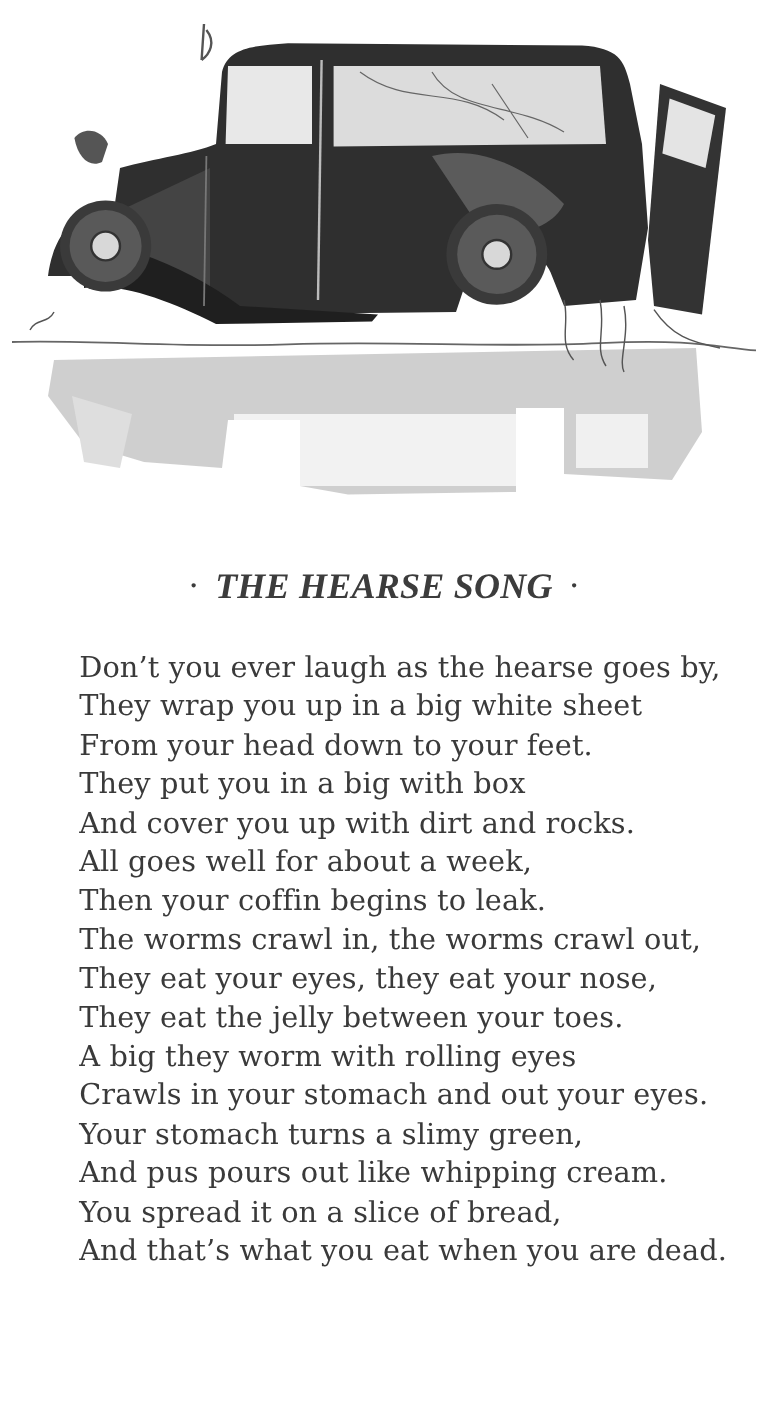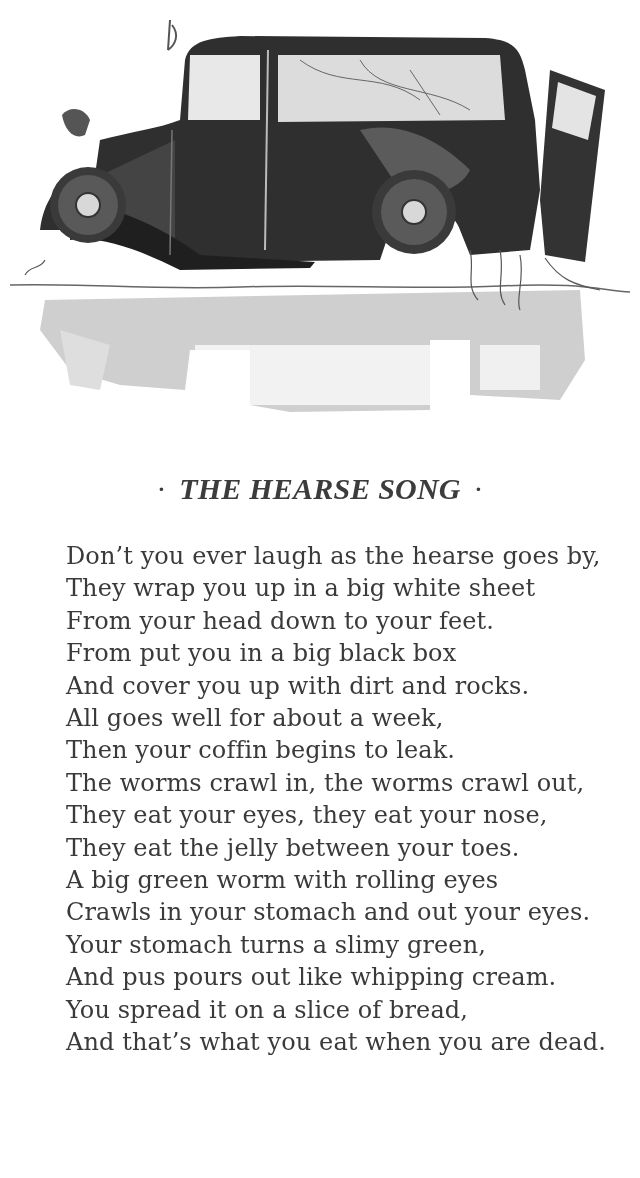--- a/index.html
+++ b/index.html
@@ -112,26 +112,26 @@
 </div>
 
 <div class="title-row">
   <span class="dot">·</span><span>THE HEARSE SONG</span><span class="dot">·</span>
 </div>
 
 <ul class="poem">
   <li>Don’t you ever laugh as the hearse goes by,</li>
   <li>They wrap you up in a big white sheet</li>
   <li>From your head down to your feet.</li>
-  <li>From put you in a big black box</li>
+  <li>They put you in a big with box</li>
   <li>And cover you up with dirt and rocks.</li>
   <li>All goes well for about a week,</li>
   <li>Then your coffin begins to leak.</li>
   <li>The worms crawl in, the worms crawl out,</li>
   <li>They eat your eyes, they eat your nose,</li>
   <li>They eat the jelly between your toes.</li>
-  <li>A big green worm with rolling eyes</li>
+  <li>A big they worm with rolling eyes</li>
   <li>Crawls in your stomach and out your eyes.</li>
   <li>Your stomach turns a slimy green,</li>
   <li>And pus pours out like whipping cream.</li>
   <li>You spread it on a slice of bread,</li>
   <li>And that’s what you eat when you are dead.</li>
 </ul>
 
 </body></html>

